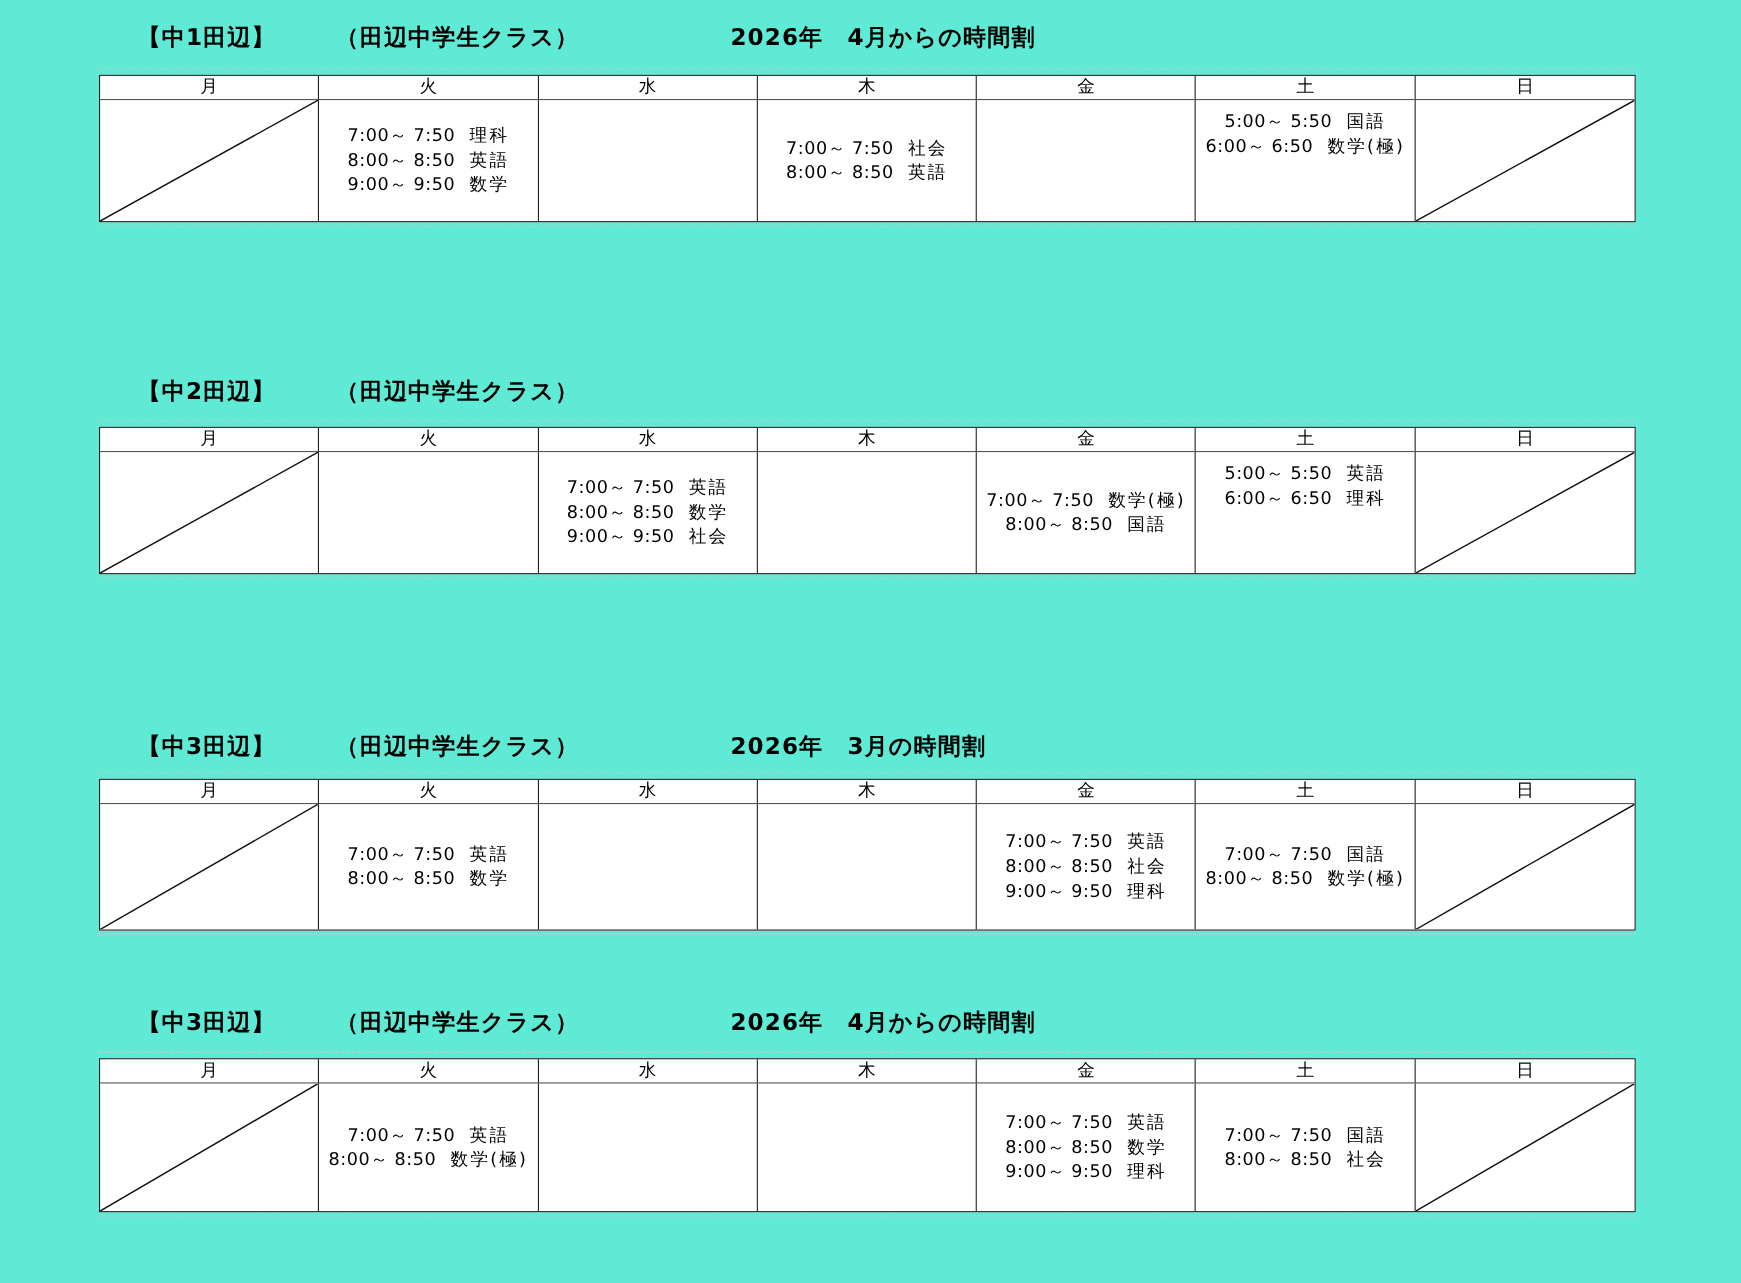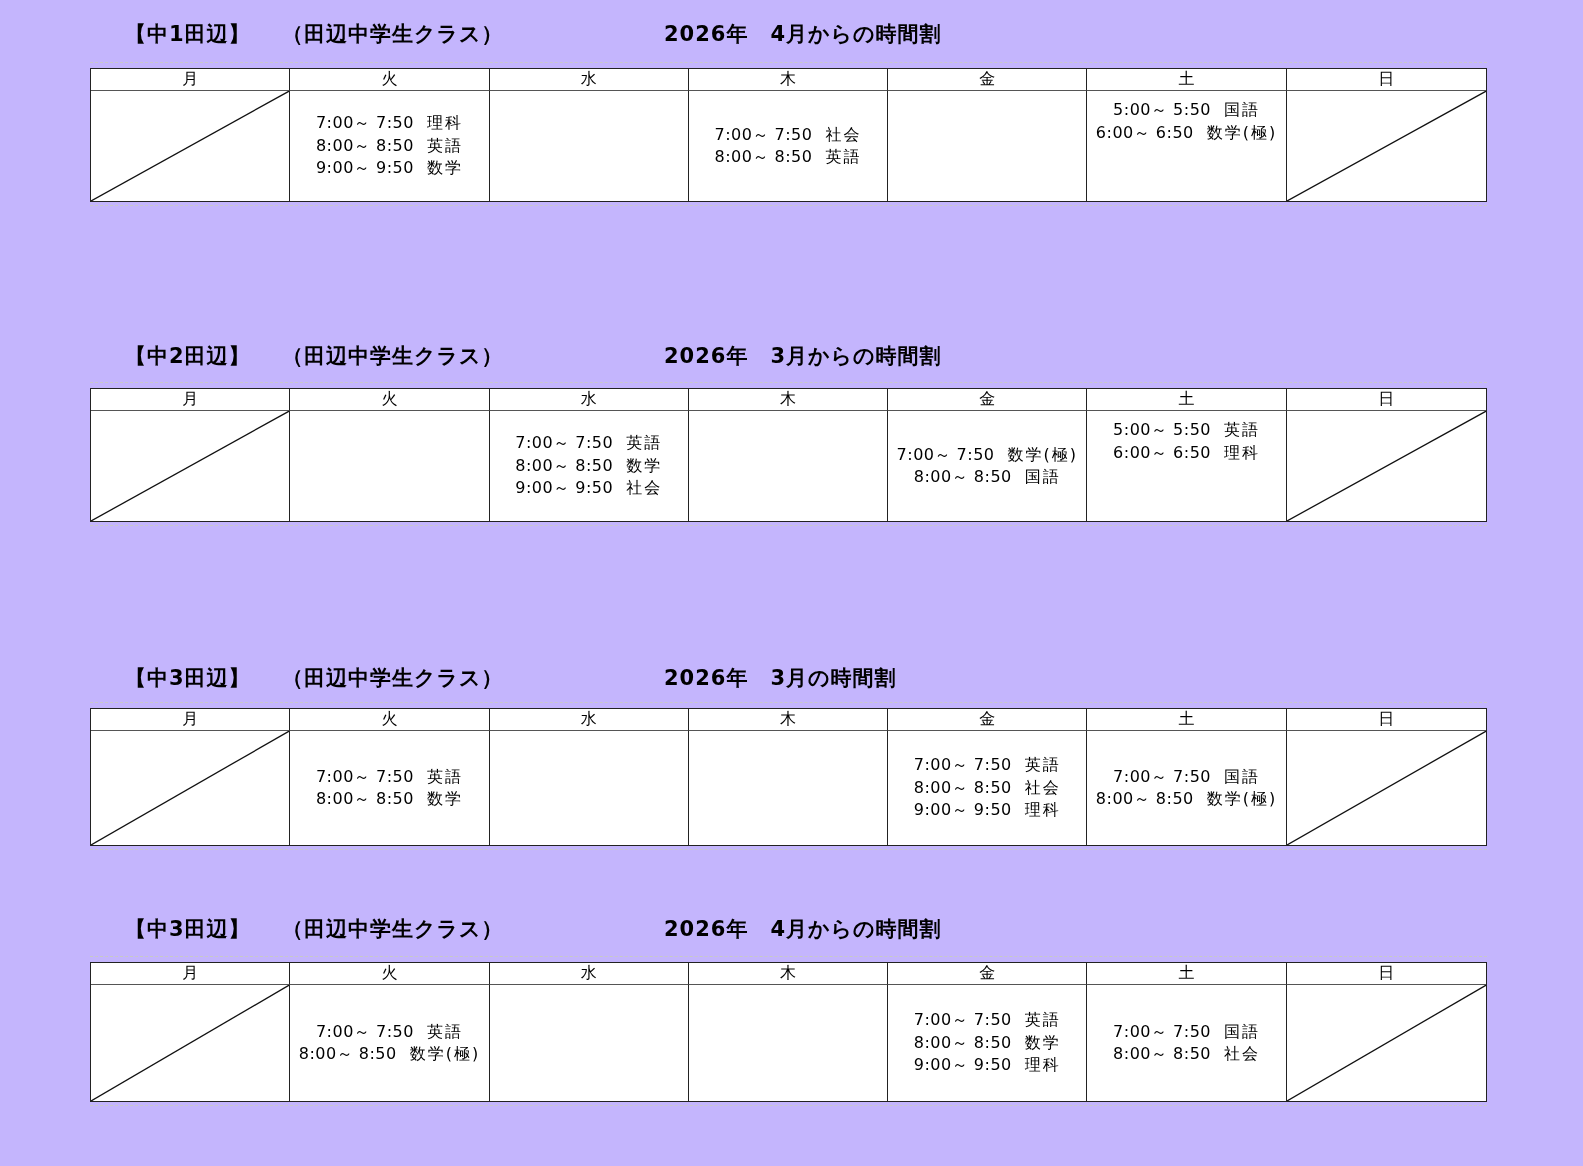--- a/index.html
+++ b/index.html
@@ -5,37 +5,37 @@
   html,body{margin:0;padding:0;}
   body{
     font-family:"DejaVu Sans","Liberation Sans",sans-serif;
     background:#ffffff;
     color:#000000;
   }
   .page{
     position:relative;
     width:1583px;
     height:1166px;
-    background:#c4b5fd;
+    background:#5eead4;
     overflow:hidden;
   }
   .sec{position:absolute;left:0;width:100%;}
   .s1{top:20px}
   .s2{top:342px}
   .s3{top:664px}
   .s4{top:915px}
 
   .title{position:absolute;left:0;top:0;width:100%;height:28px;}
   .tpart{
     position:absolute;top:0;
     font-size:21px;font-weight:bold;
     white-space:nowrap;letter-spacing:1px;
   }
   .p1{left:125px}
-  .p2{left:282px}
+  .p2{left:305px}
   .p3{left:664px}
 
   .tblwrap{position:absolute;left:90px;width:1397px;}
   .s1 .tblwrap{top:48px}
   .s2 .tblwrap{top:46px}
   .s3 .tblwrap{top:44px}
   .s4 .tblwrap{top:47px}
 
   .guide{position:absolute;left:0;right:0;height:0;border-top:1px dashed #c8c8c8;}
   .gt{top:-6px}
@@ -151,21 +151,20 @@
           </div>
         </div>
       <div class="guide gb"></div>
     </div>
   </div>
 
   <div class="sec s2">
     <div class="title">
       <span class="tpart p1">【中2田辺】</span>
       <span class="tpart p2">（田辺中学生クラス）</span>
-      <span class="tpart p3">2026年　3月からの時間割</span>
     </div>
     <div class="tblwrap">
       <div class="guide gt"></div>
       <div class="tbl">
           <div class="hc">月</div>
           <div class="hc">火</div>
           <div class="hc">水</div>
           <div class="hc">木</div>
           <div class="hc">金</div>
           <div class="hc">土</div>

